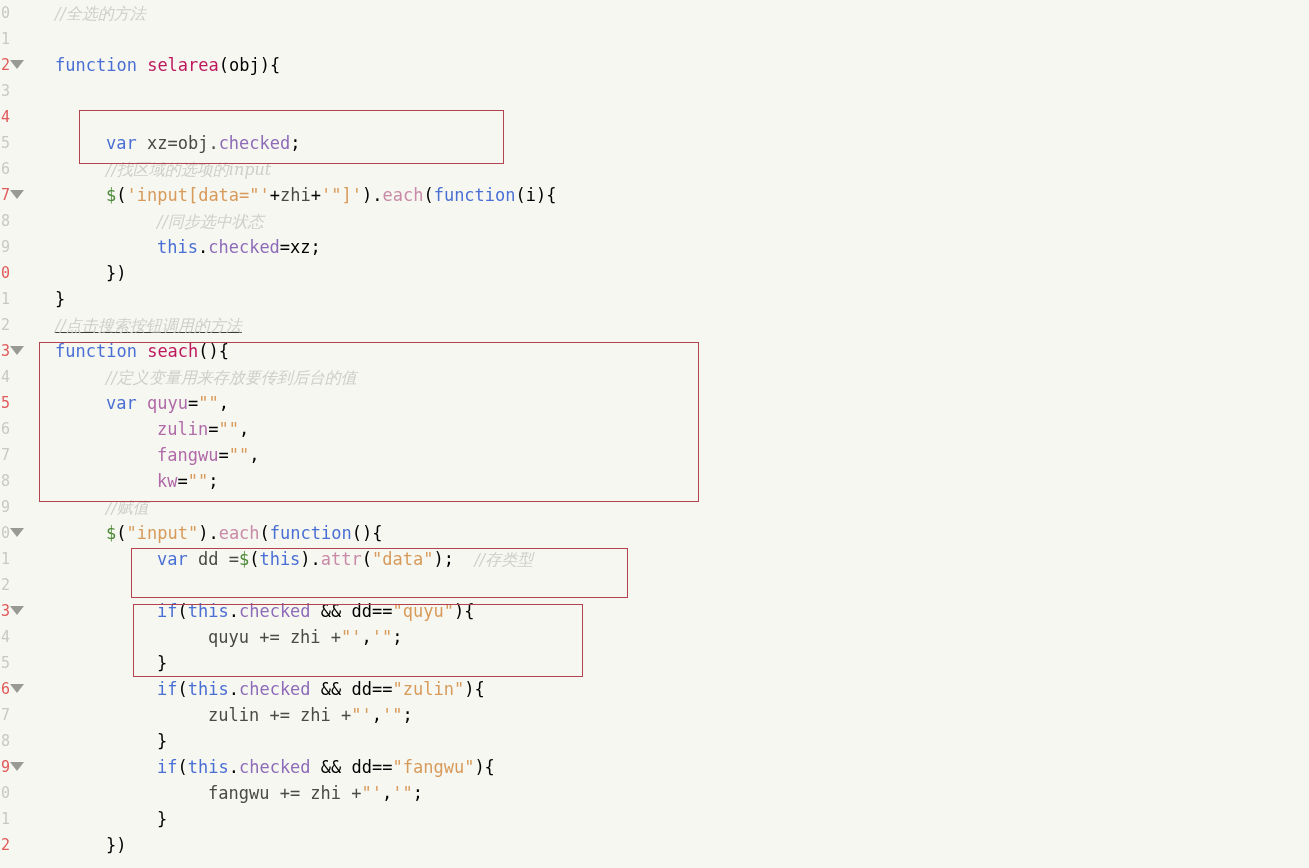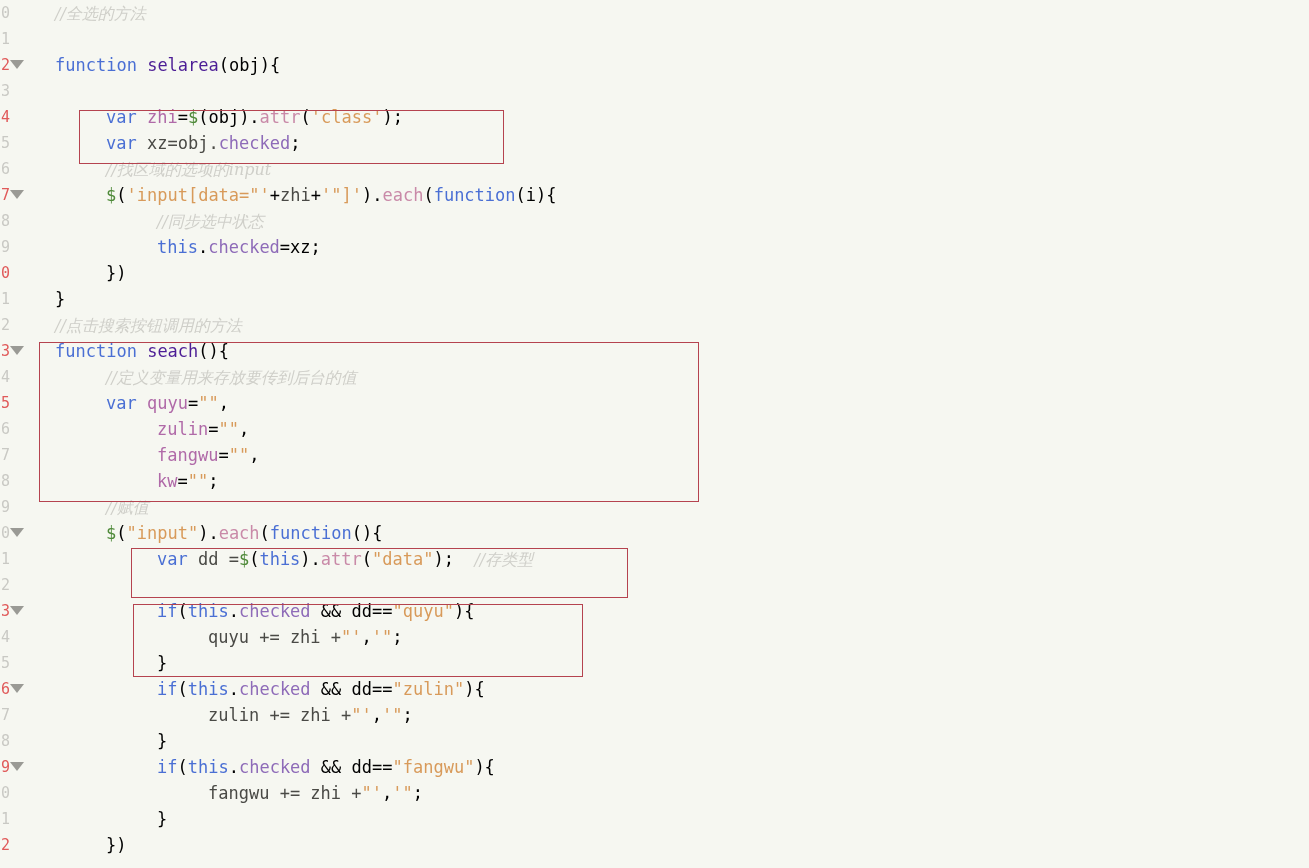--- a/index.html
+++ b/index.html
@@ -38,21 +38,21 @@
   .code{
     position:absolute;left:32px;top:0;height:26px;
     line-height:26px;white-space:pre;
     font-family:"DejaVu Sans Mono","Liberation Mono",monospace;
     font-size:17px;
     color:#3a3a38;
     margin-left:23px;
   }
   
   .kw{color:#4a6fd4;}
-  .fn{color:#4c1d95;}
+  .fn{color:#be185d;}
   .id{color:#8e6bb8;}
   .var{color:#b06aa8;}
   .dollar{color:#4f8a3a;}
   .str{color:#d89a5a;}
   .meth{color:#c98aa8;}
   .plain{color:#4a4a46;}
   .punc{color:#000000;}
   .cmt{
     color:#cfcfc9;font-style:italic;
     font-family:"DejaVu Serif","Liberation Serif",serif;
@@ -83,21 +83,20 @@
       <div class="row" style="top: 52px;">
         <div class="lnum mark" style="top: 0px;">2</div>
         <div class="fold"></div>
         <div class="code" style="left: 32px;"><span class="kw">function</span><span class="plain"> </span><span class="fn">selarea</span><span class="punc">(obj){</span></div>
       </div>
       <div class="row" style="top: 78px;">
         <div class="lnum" style="top: 0px;">3</div>
       </div>
       <div class="row" style="top: 104px;">
         <div class="lnum mark" style="top: 0px;">4</div>
-        <div class="code" style="left: 83px;"><span class="kw">var</span><span class="plain"> </span><span class="var">zhi</span><span class="punc">=</span><span class="dollar">$</span><span class="punc">(obj).</span><span class="meth">attr</span><span class="punc">(</span><span class="str">'class'</span><span class="punc">);</span></div>
       </div>
       <div class="row" style="top: 130px;">
         <div class="lnum" style="top: 0px;">5</div>
         <div class="code" style="left: 83px;"><span class="kw">var</span><span class="plain"> </span><span class="plain">xz=obj.</span><span class="id">checked</span><span class="punc">;</span></div>
       </div>
       <div class="row" style="top: 156px;">
         <div class="lnum" style="top: 0px;">6</div>
         <div class="code" style="left: 83px;"><span class="cmt">//找区域的选项的input</span></div>
       </div>
       <div class="row" style="top: 182px;">
@@ -116,21 +115,21 @@
       <div class="row" style="top: 260px;">
         <div class="lnum mark" style="top: 0px;">0</div>
         <div class="code" style="left: 83px;"><span class="punc">})</span></div>
       </div>
       <div class="row" style="top: 286px;">
         <div class="lnum" style="top: 0px;">1</div>
         <div class="code" style="left: 32px;"><span class="punc">}</span></div>
       </div>
       <div class="row" style="top: 312px;">
         <div class="lnum" style="top: 0px;">2</div>
-        <div class="code" style="left: 32px;"><span class="cmt">//点击搜索按钮调用的方法</span></div>
+        <div class="code" style="left: 32px; text-decoration: underline;"><span class="cmt">//点击搜索按钮调用的方法</span></div>
       </div>
       <div class="row" style="top: 338px;">
         <div class="lnum mark" style="top: 0px;">3</div>
         <div class="fold"></div>
         <div class="code" style="left: 32px;"><span class="kw">function</span><span class="plain"> </span><span class="fn">seach</span><span class="punc">(){</span></div>
       </div>
       <div class="row" style="top: 364px;">
         <div class="lnum" style="top: 0px;">4</div>
         <div class="code" style="left: 83px;"><span class="cmt">//定义变量用来存放要传到后台的值</span></div>
       </div>

